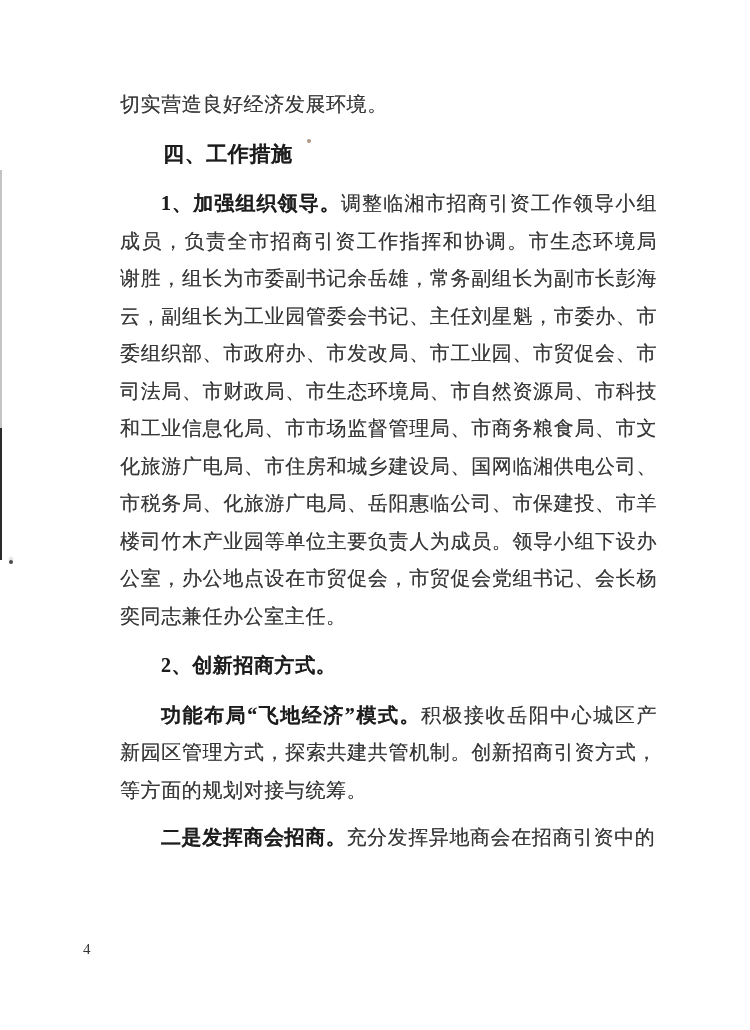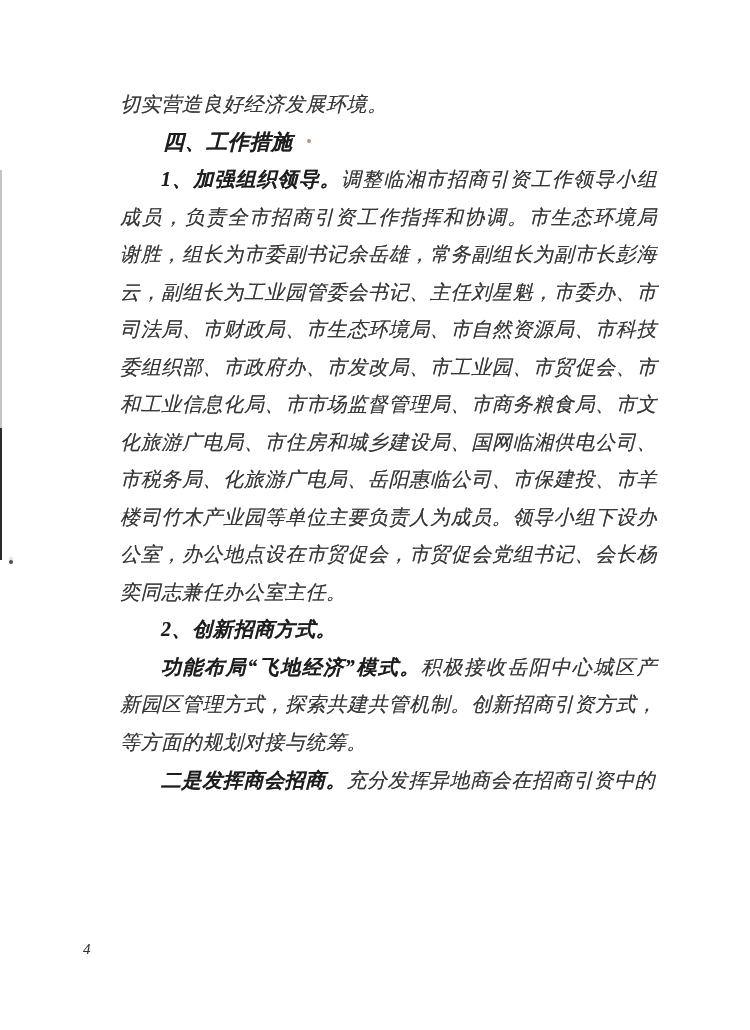--- a/index.html
+++ b/index.html
@@ -7,21 +7,20 @@
     padding: 0;
     background: #ffffff;
   }
   .page {
     position: relative;
     width: 750px;
     height: 1030px;
     background: #ffffff;
     overflow: hidden;
     font-family: "Liberation Serif", serif;
-    font-style: italic;
   }
   .doc {
     position: absolute;
     left: 120px;
     top: 86px;
     width: 537px;
     font-size: 20px;
     letter-spacing: 0.6px;
     color: #383838;
     text-shadow: 0 0 0.6px rgba(70,70,70,0.75);
@@ -31,27 +30,27 @@
     line-height: 37.5px;
     white-space: nowrap;
     text-align: left;
   }
   .line.fill {
     white-space: normal;
     text-align: justify;
     text-align-last: justify;
     text-justify: inter-character;
   }
-  .line.indent { text-indent: 2.05em; }
+  .line.indent { text-indent: 2.05em; margin-top: 12px; }
   .line.heading {
     font-weight: bold;
     font-size: 21px;
     color: #262626;
   }
-  .line.extra-space { margin-top: 1px; }
+  .line.extra-space { margin-top: 10px; }
   .seg.bold {
     font-weight: bold;
     color: #1d1d1d;
   }
   .page-number {
     position: absolute;
     left: 83px;
     top: 941px;
     font-size: 15px;
     color: #333333;
@@ -91,22 +90,22 @@
 <body>
 
 <div class="page">
   <div class="doc" style="color: rgb(56, 56, 56);">
       <div class="line"><span class="seg">切实营造良好经济发展环境。</span></div>
       <div class="line indent heading"><span class="seg bold">四、工作措施</span></div>
       <div class="line indent fill"><span class="seg bold">1、加强组织领导。</span><span class="seg">调整临湘市招商引资工作领导小组</span></div>
       <div class="line fill"><span class="seg">成员，负责全市招商引资工作指挥和协调。市生态环境局</span></div>
       <div class="line fill"><span class="seg">谢胜，组长为市委副书记余岳雄，常务副组长为副市长彭海</span></div>
       <div class="line fill"><span class="seg">云，副组长为工业园管委会书记、主任刘星魁，市委办、市</span></div>
+      <div class="line fill"><span class="seg">委组织部、市政府办、市发改局、市工业园、市贸促会、市</span></div>
       <div class="line fill"><span class="seg">司法局、市财政局、市生态环境局、市自然资源局、市科技</span></div>
-      <div class="line fill"><span class="seg">委组织部、市政府办、市发改局、市工业园、市贸促会、市</span></div>
       <div class="line fill"><span class="seg">和工业信息化局、市市场监督管理局、市商务粮食局、市文</span></div>
       <div class="line fill"><span class="seg">化旅游广电局、市住房和城乡建设局、国网临湘供电公司、</span></div>
       <div class="line fill"><span class="seg">市税务局、化旅游广电局、岳阳惠临公司、市保建投、市羊</span></div>
       <div class="line fill"><span class="seg">楼司竹木产业园等单位主要负责人为成员。领导小组下设办</span></div>
       <div class="line fill"><span class="seg">公室，办公地点设在市贸促会，市贸促会党组书记、会长杨</span></div>
       <div class="line"><span class="seg">奕同志兼任办公室主任。</span></div>
       <div class="line indent"><span class="seg bold">2、创新招商方式。</span></div>
       <div class="line indent fill"><span class="seg bold">功能布局“飞地经济”模式。</span><span class="seg">积极接收岳阳中心城区产</span></div>
       <div class="line fill"><span class="seg">新园区管理方式，探索共建共管机制。创新招商引资方式，</span></div>
       <div class="line"><span class="seg">等方面的规划对接与统筹。</span></div>

